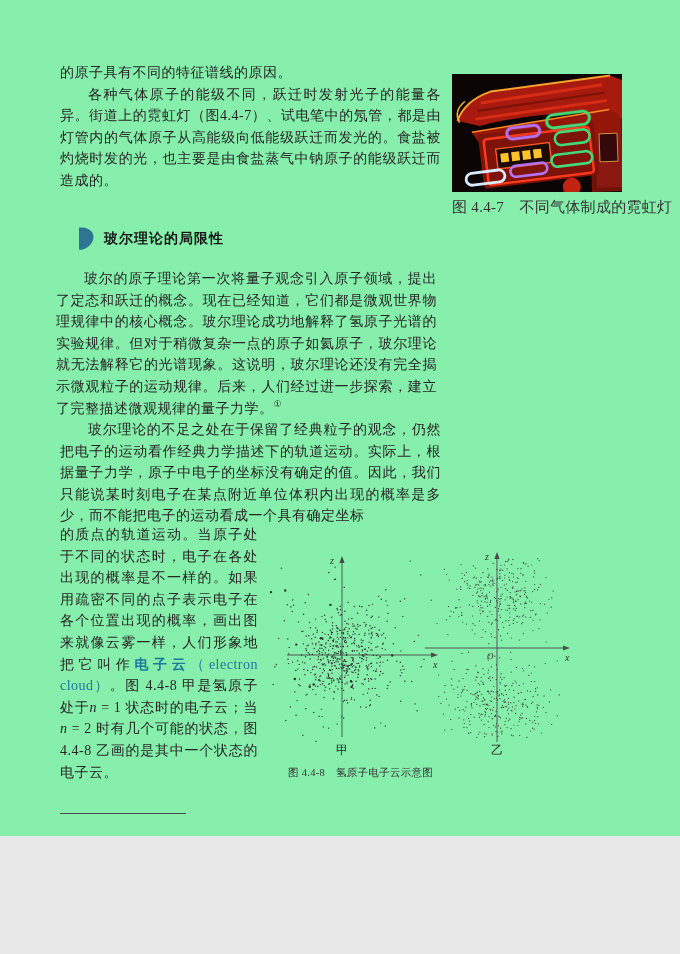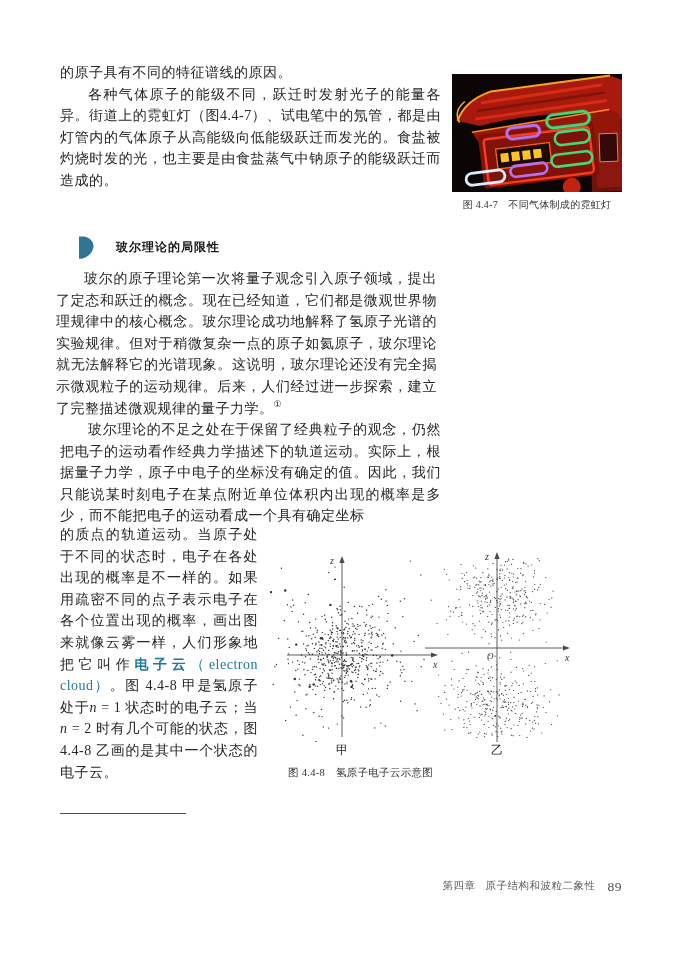--- a/index.html
+++ b/index.html
@@ -1,52 +1,52 @@
 <!DOCTYPE html>
 <html><head>
 <meta charset="utf-8">
 <style>
   html,body{margin:0;padding:0;background:#e8e8e8;}
   .page{
-    position:relative;width:680px;height:954px;margin:0 auto;
-    background:#ffffff;overflow:hidden;
+    position:relative;width:680px;height:836px;margin:0 auto;
+    background:#86efac;overflow:hidden;
     font-family:"Liberation Serif","DejaVu Serif",serif;
     color:#262626;
   }
   
   .body-text{
     margin:0;font-size:14px;line-height:21.6px;
     text-align:justify;text-justify:inter-character;
     letter-spacing:0.5px;
   }
   .indent{text-indent:2em;}
   .col-top{position:absolute;left:60px;top:62px;width:381px;}
   .col-top p + p{margin-top:0;}
   
   .section-header{position:absolute;left:78px;top:227px;width:360px;display:flex;align-items:center;}
   .section-header .marker{width:17px;height:23px;display:inline-block;margin-right:9px;}
   .section-header h2{
-    margin:12px;font-family:"Liberation Sans","DejaVu Sans",sans-serif;
-    font-size:12px;font-weight:bold;color:#161616;letter-spacing:1px;
+    margin:0;font-family:"Liberation Sans","DejaVu Sans",sans-serif;
+    font-size:14px;font-weight:bold;color:#161616;letter-spacing:1px;
   }
   .p-bohr{position:absolute;left:56px;top:268px;width:381px;}
   .p-cloud-wide{position:absolute;left:60px;top:419px;width:381px;}
   .p-cloud-narrow{position:absolute;left:60px;top:524px;width:198px;}
   
   .run-n{}
   .run-term{color:var(--accent-term);font-weight:bold;}
   .run-en{color:var(--accent-term);}
   .run-sup{vertical-align:super;font-size:9px;line-height:0;}
   .run-var{font-style:italic;}
   
   .photo-fig{position:absolute;left:452px;top:74px;width:170px;margin:0;}
   .photo{width:170px;height:118px;overflow:hidden;background:#0c0505;}
   .photo svg{display:block;}
   .photo-caption{
-    margin-top:6px;text-align:center;font-size:10px;color:#333;
+    margin-top:6px;text-align:center;font-size:15px;color:#333;
     letter-spacing:0.3px;white-space:nowrap;
   }
   
   .cloud-fig{position:absolute;left:270px;top:538px;width:350px;height:228px;margin:0;}
   .fig48-caption{
     position:absolute;left:288px;top:766px;font-size:10.5px;color:#333;
     letter-spacing:0.3px;white-space:nowrap;
   }
   
   .footnote-rule{position:absolute;left:60px;top:813px;width:126px;height:0;border-top:1px solid #4a4a4a;}

